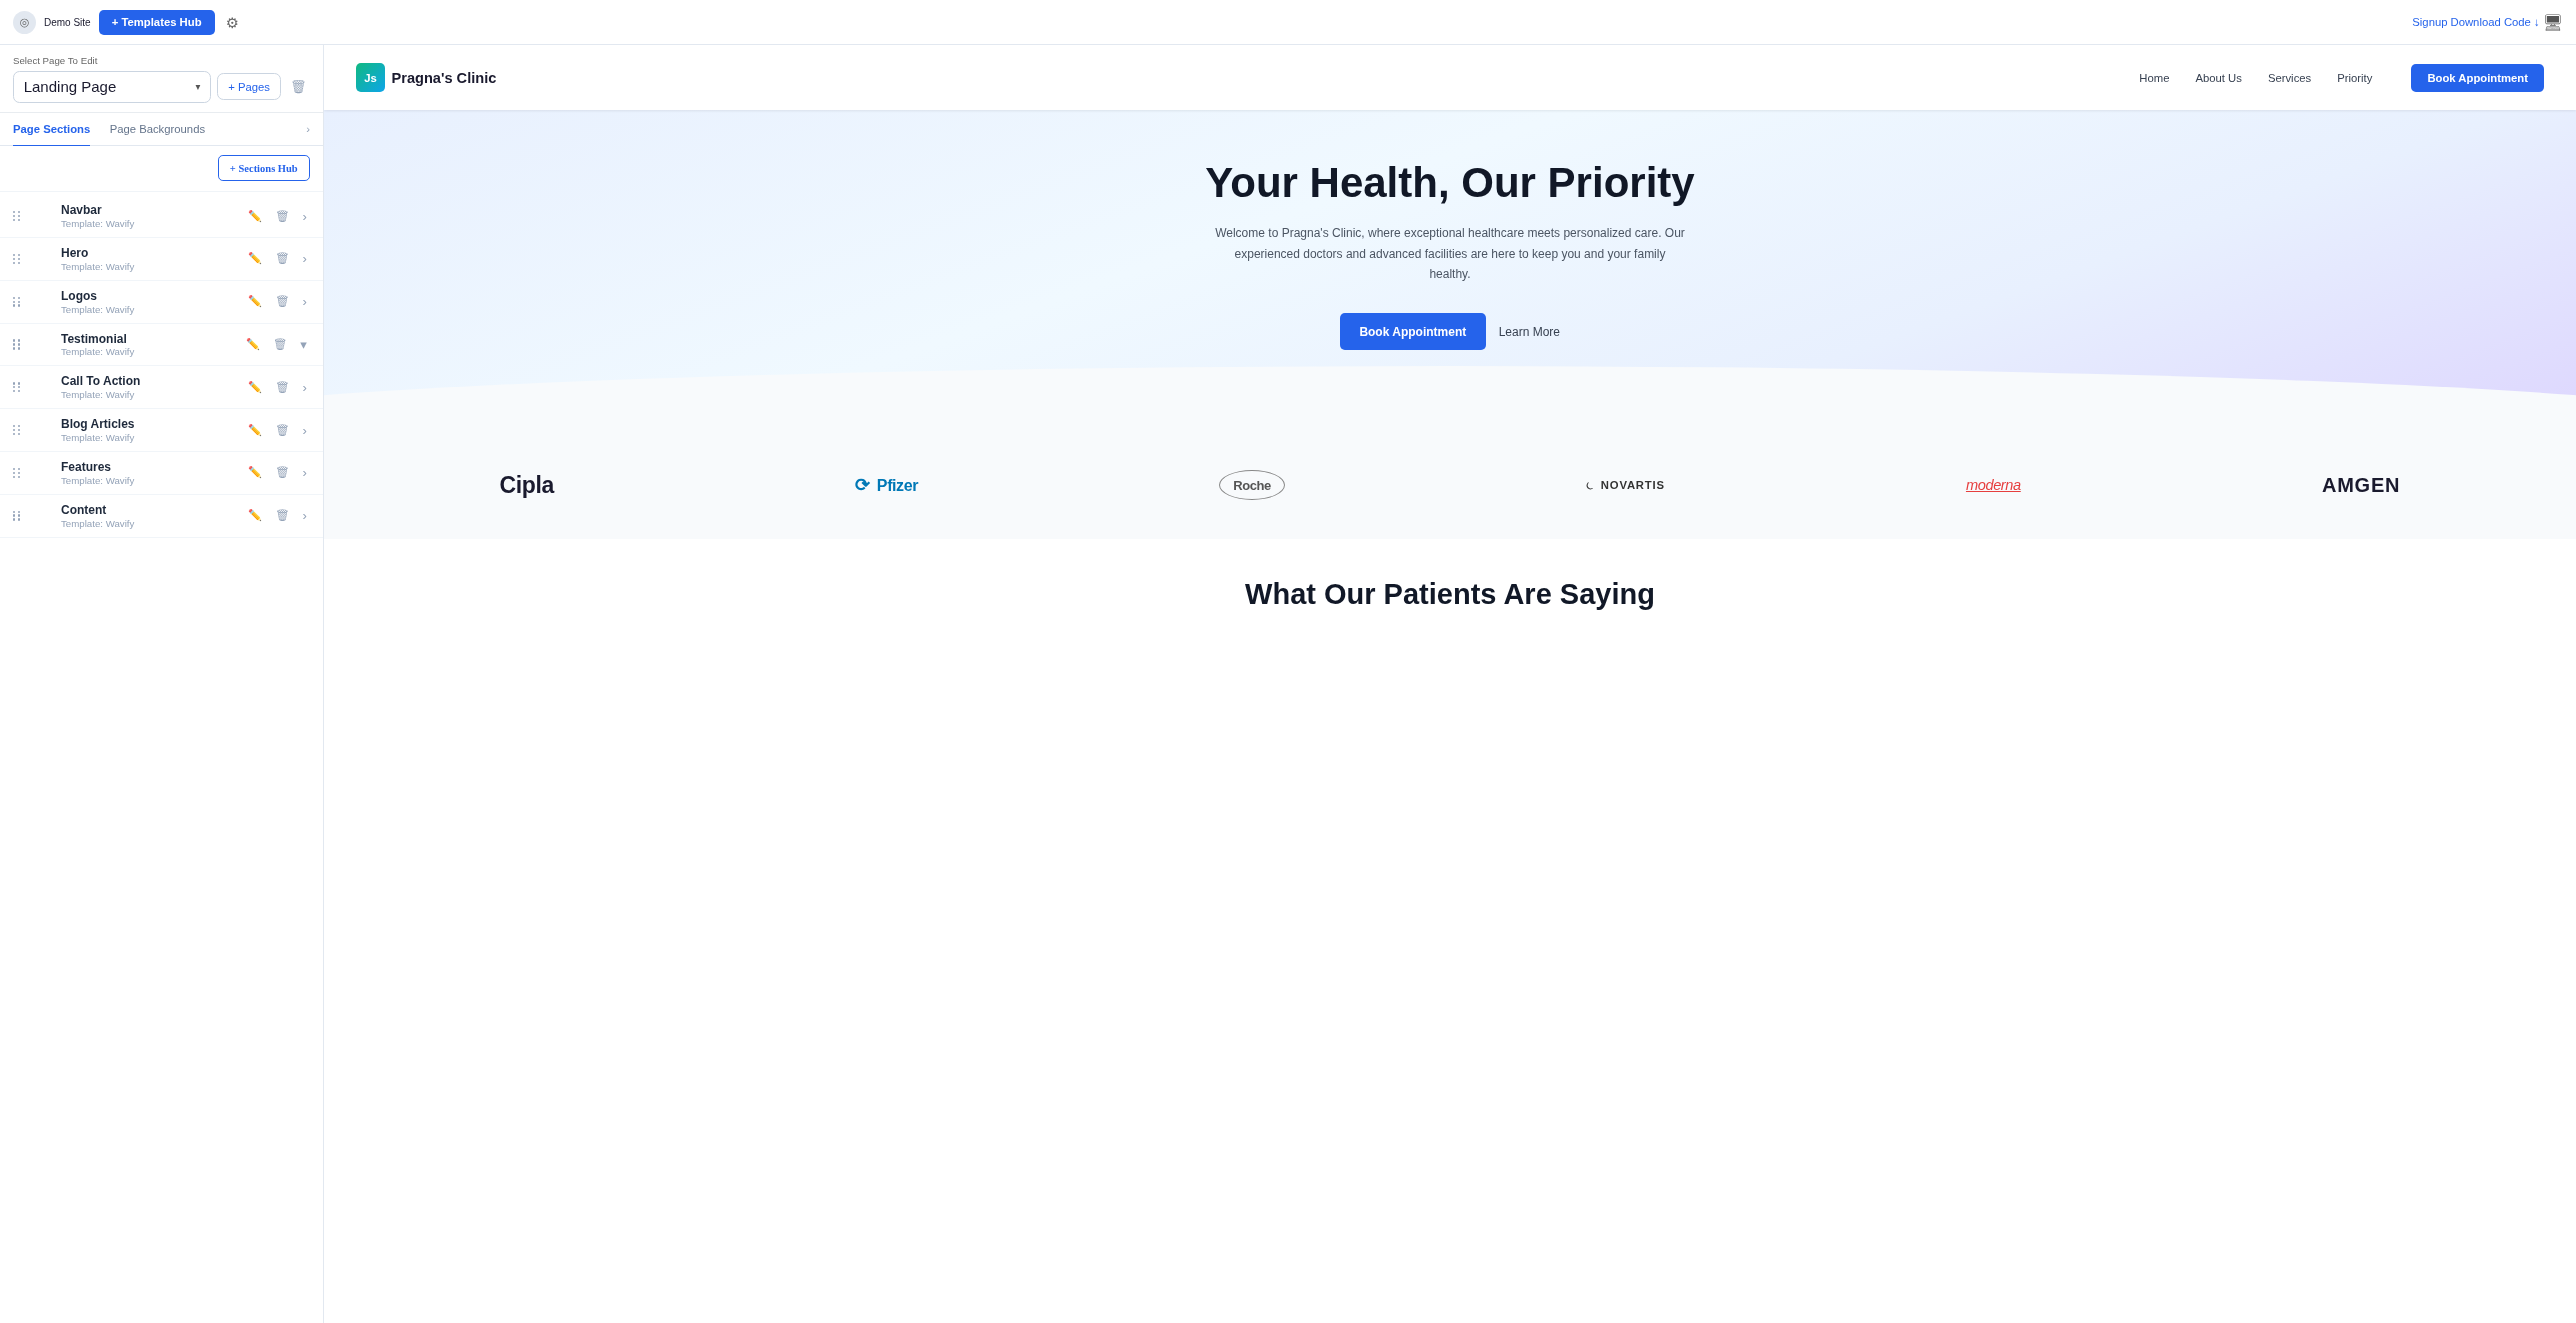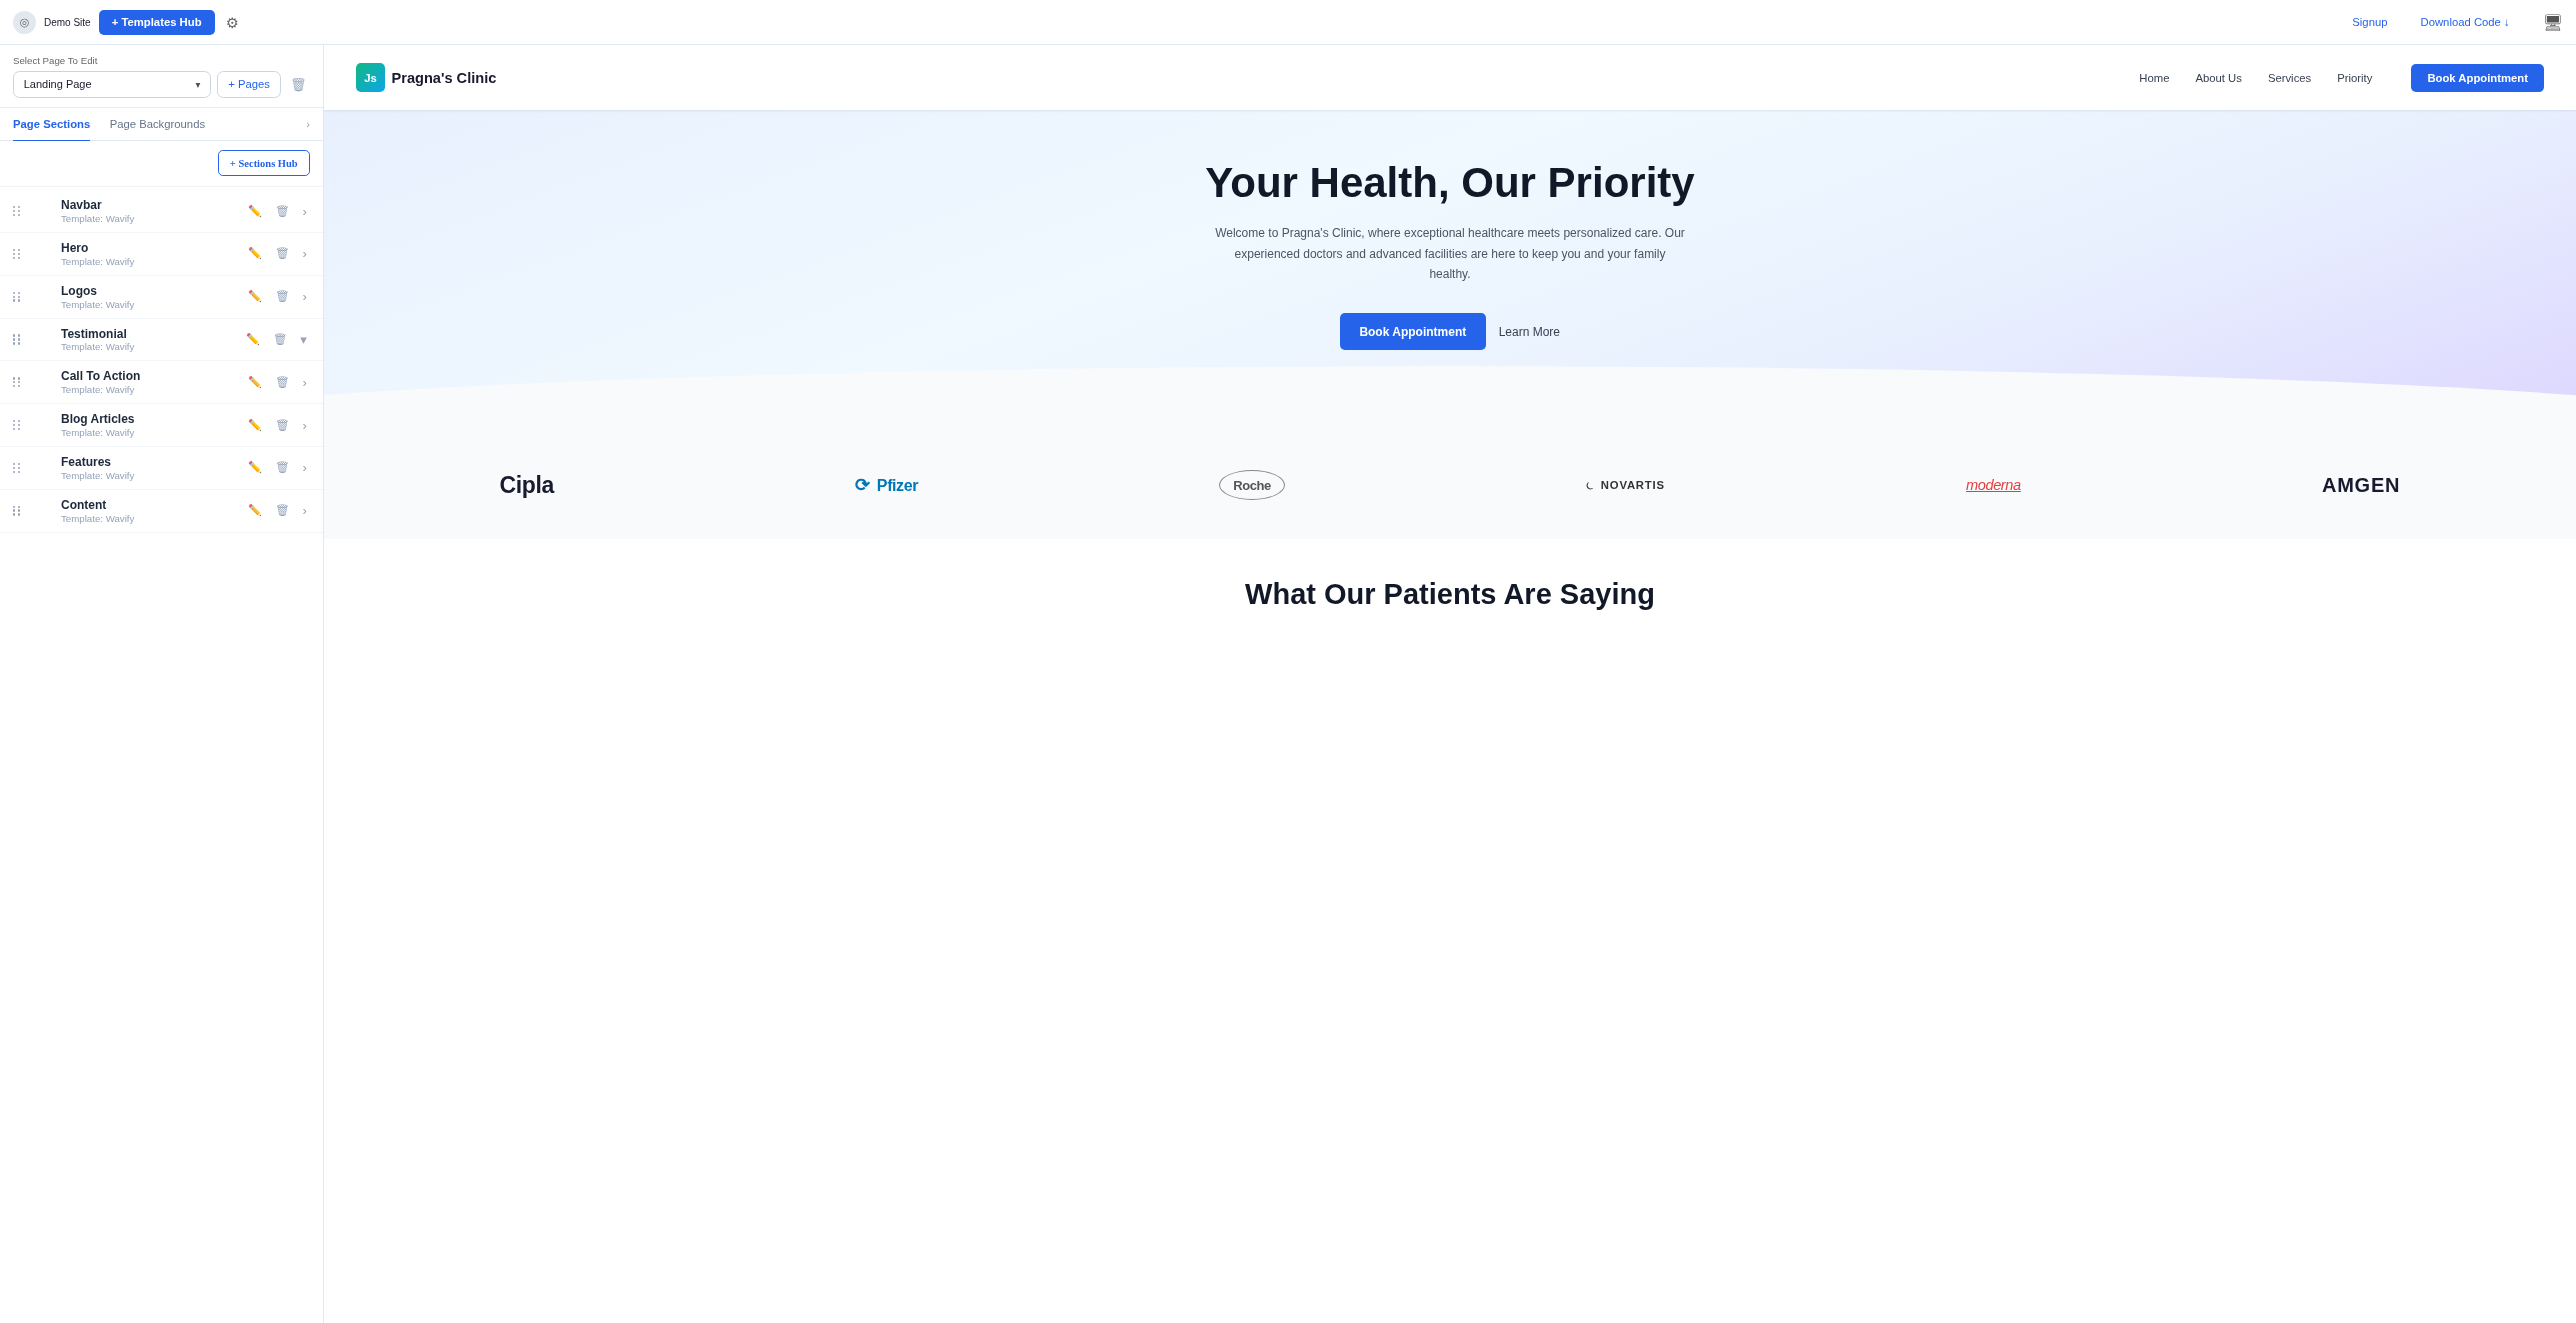--- a/index.html
+++ b/index.html
@@ -13,21 +13,21 @@
     }
     .top-bar-left { display: flex; align-items: center; gap: 8px; }
     .site-icon { width: 23px; height: 23px; border-radius: 50%; background: #e2e8f0; display:flex; align-items:center; justify-content:center; color:#666; font-size:11.3px; }
     .site-name { font-weight: 400; font-size: 10px; color: #1a1a2e; }
     .templates-hub-btn {
       background: #2563eb; color: #fff; border: none; border-radius: 4.9px;
       padding: 6.5px 13px; font-size: 11.3px; font-weight: 600; cursor: pointer;
       display: flex; align-items: center; gap: 4.9px;
     }
     .gear-btn { background: none; border: none; cursor: pointer; color: #666; font-size: 14.6px; padding: 3.2px; }
-    .top-bar-right { margin-left: auto; display: flex; align-items: center; gap: 33px; }
+    .top-bar-right { margin-left: auto; display: flex; align-items: center; gap: 3px; }
     .top-bar-link { color: #2563eb; text-decoration: none; font-size: 11.3px; font-weight: 500; }
     .download-btn { display: flex; align-items: center; gap: 4.9px; color: #2563eb; font-size: 11.3px; font-weight: 500; cursor: pointer; background: none; border: none; }
     .monitor-icon { color: #555; font-size: 16px; }
 
     
     .main-layout { display: flex; flex: 1; overflow: hidden; }
 
     
     .sidebar {
       width: 324px; background: #fff; border-right: 0.8px solid #e2e8f0;
@@ -36,21 +36,21 @@
 
     
     .select-page-area { padding: 9.7px 13px; border-bottom: 0.8px solid #e8ecf0; }
     .select-page-label { font-size: 9.7px; color: #666; margin-bottom: 4.9px; }
     .select-page-row { display: flex; align-items: center; gap: 6.5px; }
     .page-selector {
       flex: 1; display: flex; align-items: center; justify-content: space-between;
       border: 0.8px solid #cbd5e1; border-radius: 6.5px; padding: 6.5px 9.7px;
       background: #fff; cursor: pointer;
     }
-    .page-selector-text { font-size: 11px; color: #1a1a2e; font-weight: 500; }
+    .page-selector-text { font-size: 15px; color: #1a1a2e; font-weight: 500; }
     .page-selector-arrow { color: #555; font-size: 9.7px; }
     .add-pages-btn {
       display: flex; align-items: center; gap: 3.2px; background: none; border: 0.8px solid #cbd5e1;
       border-radius: 6.5px; padding: 6.5px 9.7px; cursor: pointer; font-size: 11.3px; color: #2563eb; font-weight: 500;
     }
     .delete-page-btn { background: none; border: none; cursor: pointer; color: #94a3b8; font-size: 13px; padding: 3.2px; }
 
     
     .sidebar-tabs { display: flex; align-items: center; border-bottom: 1.6px solid #e2e8f0; padding: 0 13px; }
     .sidebar-tab {

